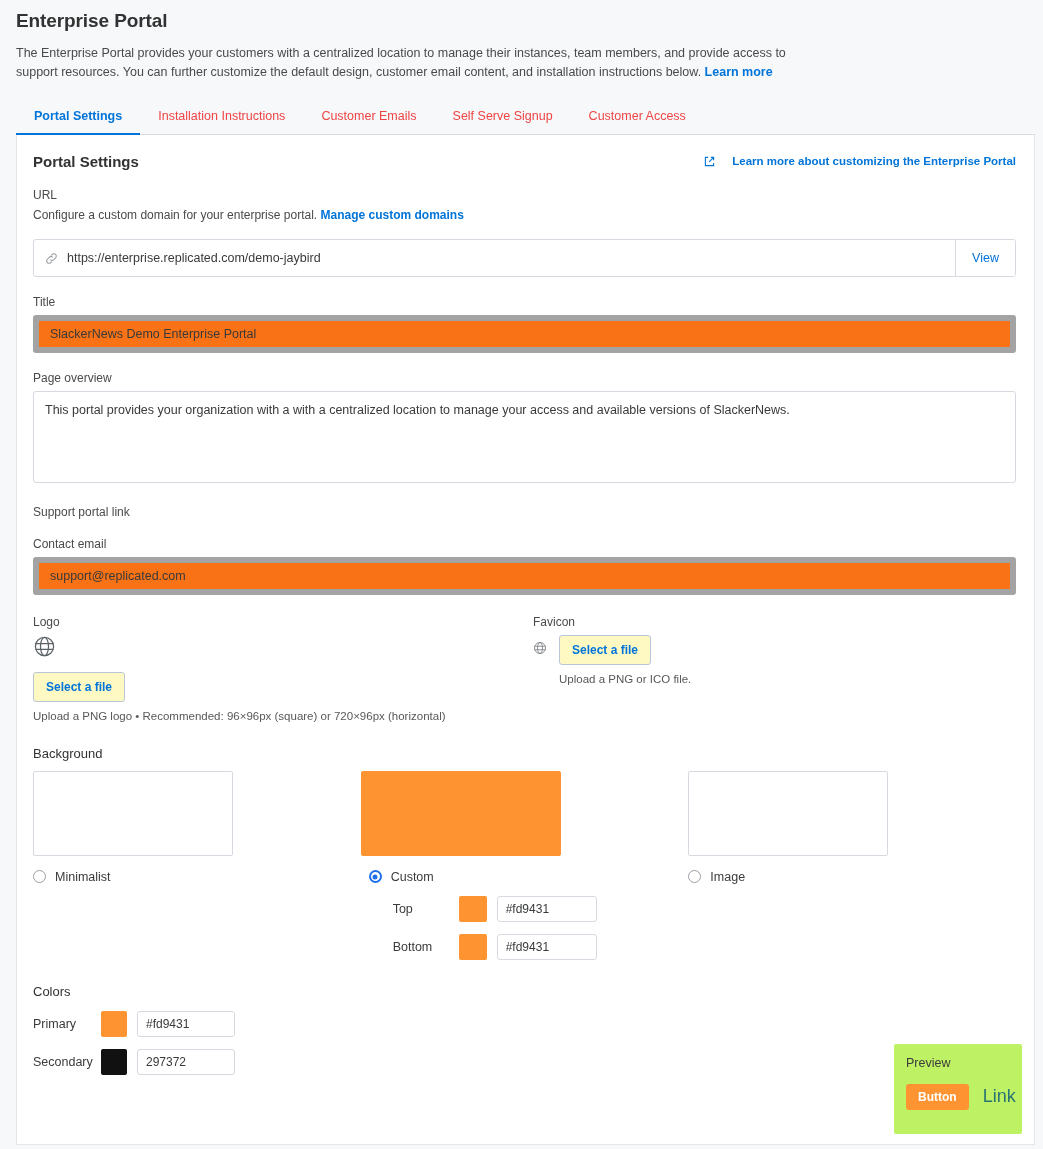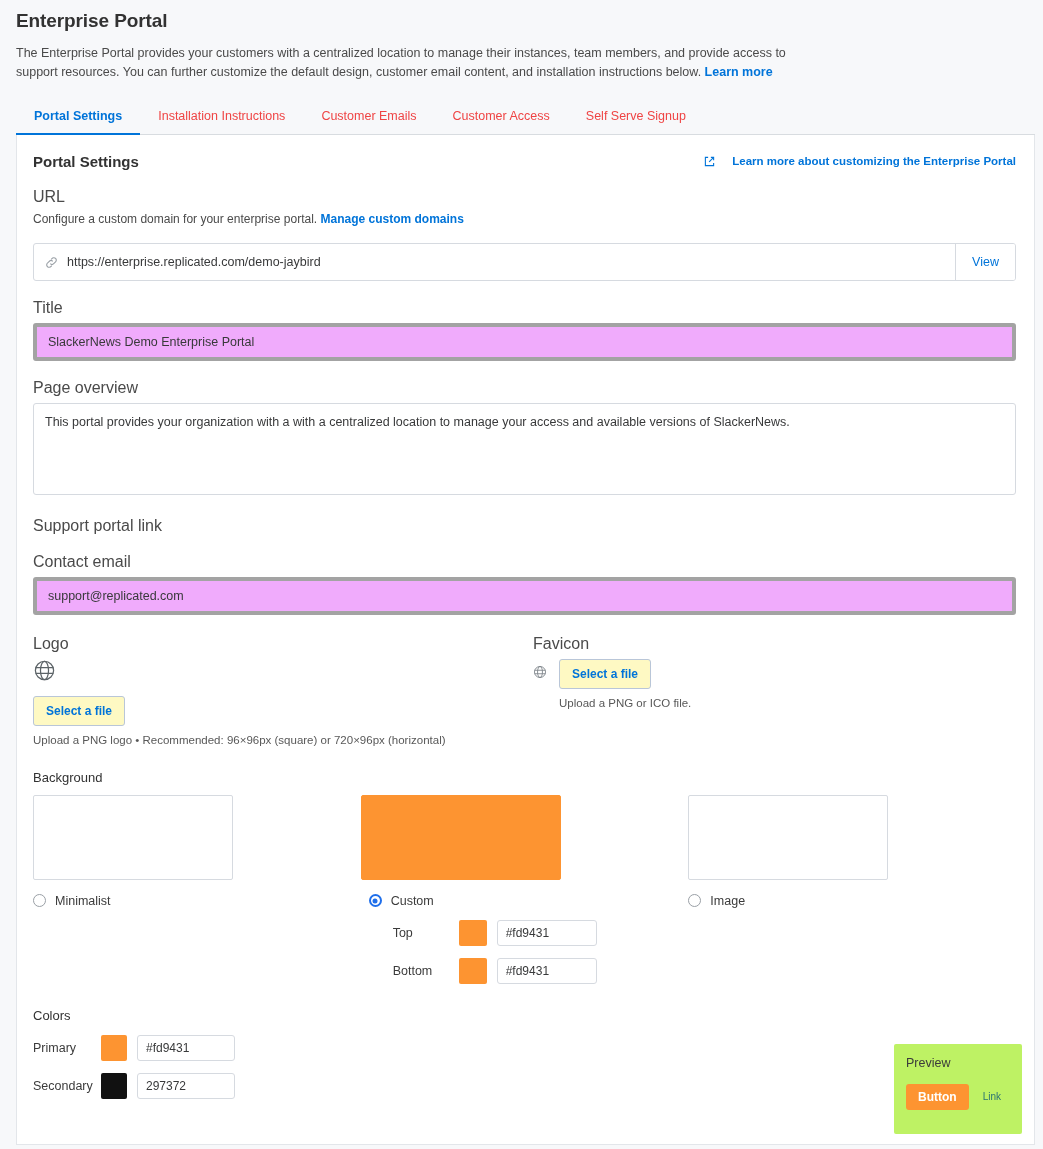--- a/index.html
+++ b/index.html
@@ -48,27 +48,27 @@
   .card-head { display: flex; justify-content: space-between; align-items: center; }
   .card-title { font-size: 15px; font-weight: bold; color: #323232; }
   .card-link {
     font-size: 11.5px; color: #0074d9; font-weight: bold; text-decoration: none;
     display: inline-flex; align-items: center; gap: 17px;
   }
   .ext-icon { width: 11px; height: 11px; display: inline-block; }
 
   
   .field { margin-top: 18px; }
-  .flabel { font-size: 16px; color: #4a4a4a; margin-bottom: 6px; }
+  .flabel { font-size: 12px; color: #4a4a4a; margin-bottom: 6px; }
   .fhelp { font-size: 12px; color: #4a4a4a; margin-bottom: 17px; }
   .fhelp a { color: #0074d9; font-weight: bold; text-decoration: none; }
 
   .input {
-    width: 100%; height: 38px; border: 4px solid #a3a3a3; border-radius: 3px;
-    background: #f0abfc; font-size: 12.5px; color: #38393a; padding: 4px 11px;
+    width: 100%; height: 38px; border: 6px solid #a3a3a3; border-radius: 3px;
+    background: #f97316; font-size: 12.5px; color: #38393a; padding: 4px 11px;
     font-family: "Liberation Sans", sans-serif;
   }
   .textarea {
     width: 100%; height: 92px; border: 1px solid #d6dae0; border-radius: 3px;
     background: #fff; font-size: 12.5px; color: #38393a; padding: 10px 11px;
     font-family: "Liberation Sans", sans-serif; resize: none; line-height: 1.4;
   }
 
   .url-row {
     display: flex; align-items: stretch; border: 1px solid #d6dae0;
@@ -140,41 +140,41 @@
     position: absolute; right: 12px; bottom: 10px; width: 128px; height: 90px;
     background: #bef264; border-radius: 2px; padding: 12px 12px;
   }
   .preview-title { font-size: 12.5px; color: #3b3b3b; margin-bottom: 14px; }
   .preview-row { display: flex; align-items: center; gap: 14px; }
   .preview-btn {
     background: #fd9431; color: #fff; font-size: 12px; font-weight: bold;
     border-radius: 3px; padding: 6px 12px; border: none; cursor: pointer;
     font-family: "Liberation Sans", sans-serif;
   }
-  .preview-link { font-size: 10px; color: #297372; cursor: pointer; }
+  .preview-link { font-size: 18px; color: #297372; cursor: pointer; }
 </style>
 </head>
 <body>
 
 <div class="page">
 
   <div class="hdr">
     <h1>Enterprise Portal</h1>
     <p class="desc">
       <span>The Enterprise Portal provides your customers with a centralized location to manage their instances, team members, and provide access to support resources. You can further customize the default design, customer email content, and installation instructions below.</span>
       <a href="#">Learn more</a>
     </p>
   </div>
 
   <div class="tabs">
     <div class="tab active">Portal Settings</div>
     <div class="tab">Installation Instructions</div>
     <div class="tab">Customer Emails</div>
+    <div class="tab">Self Serve Signup</div>
     <div class="tab">Customer Access</div>
-    <div class="tab">Self Serve Signup</div>
   </div>
 
   <div class="card">
 
     <div class="card-head">
       <div class="card-title">Portal Settings</div>
       <a class="card-link" href="#">
         <span class="ext-icon">
           <svg viewBox="0 0 16 16" width="11" height="11" fill="none" stroke="#0074d9" stroke-width="1.6">
             <path d="M6 2H2v12h12v-4"></path>

